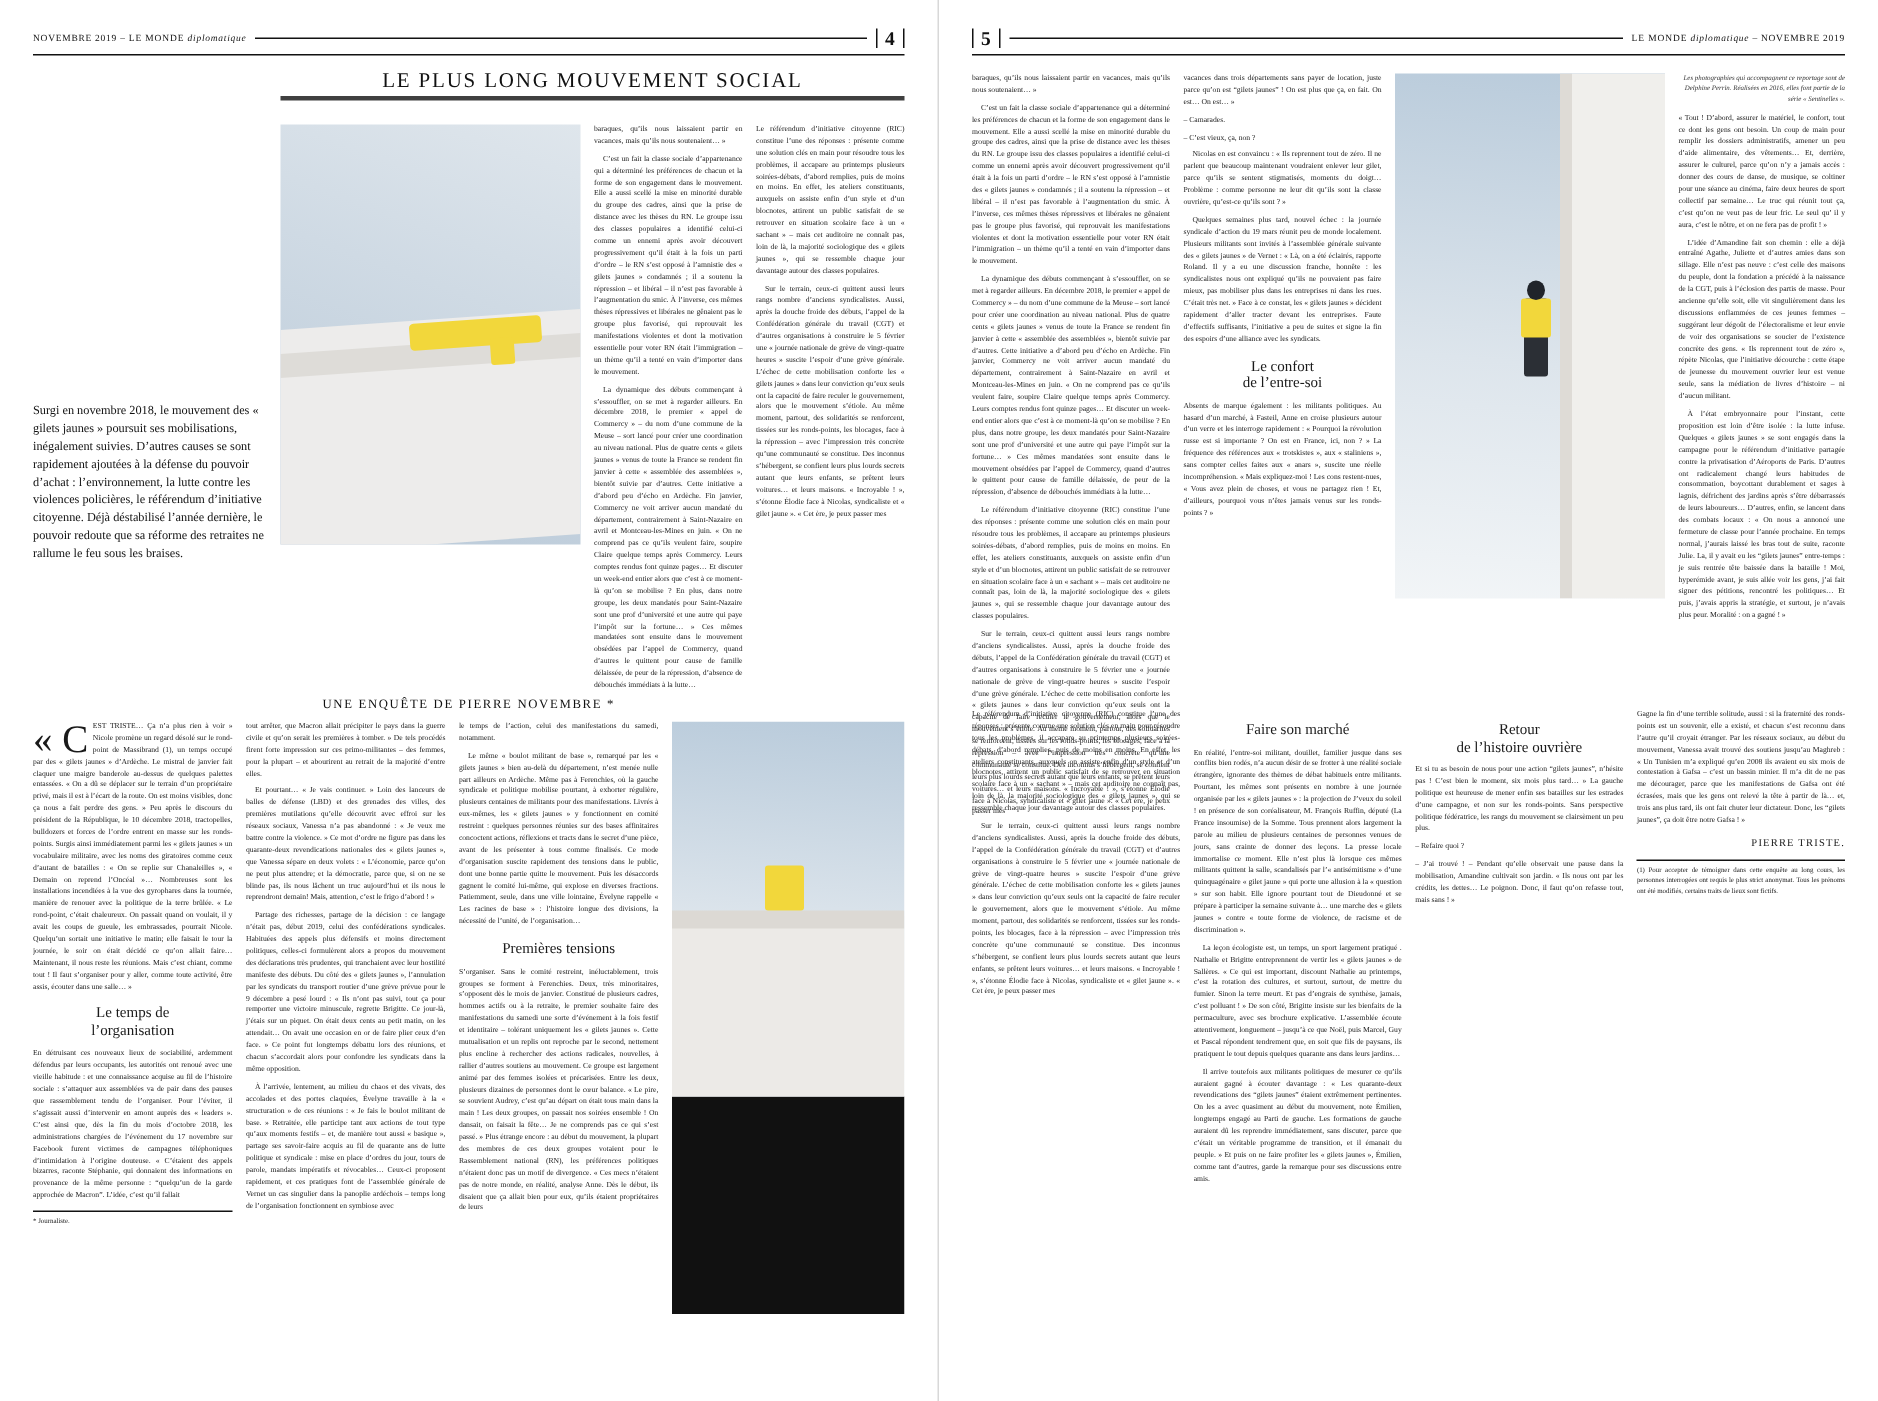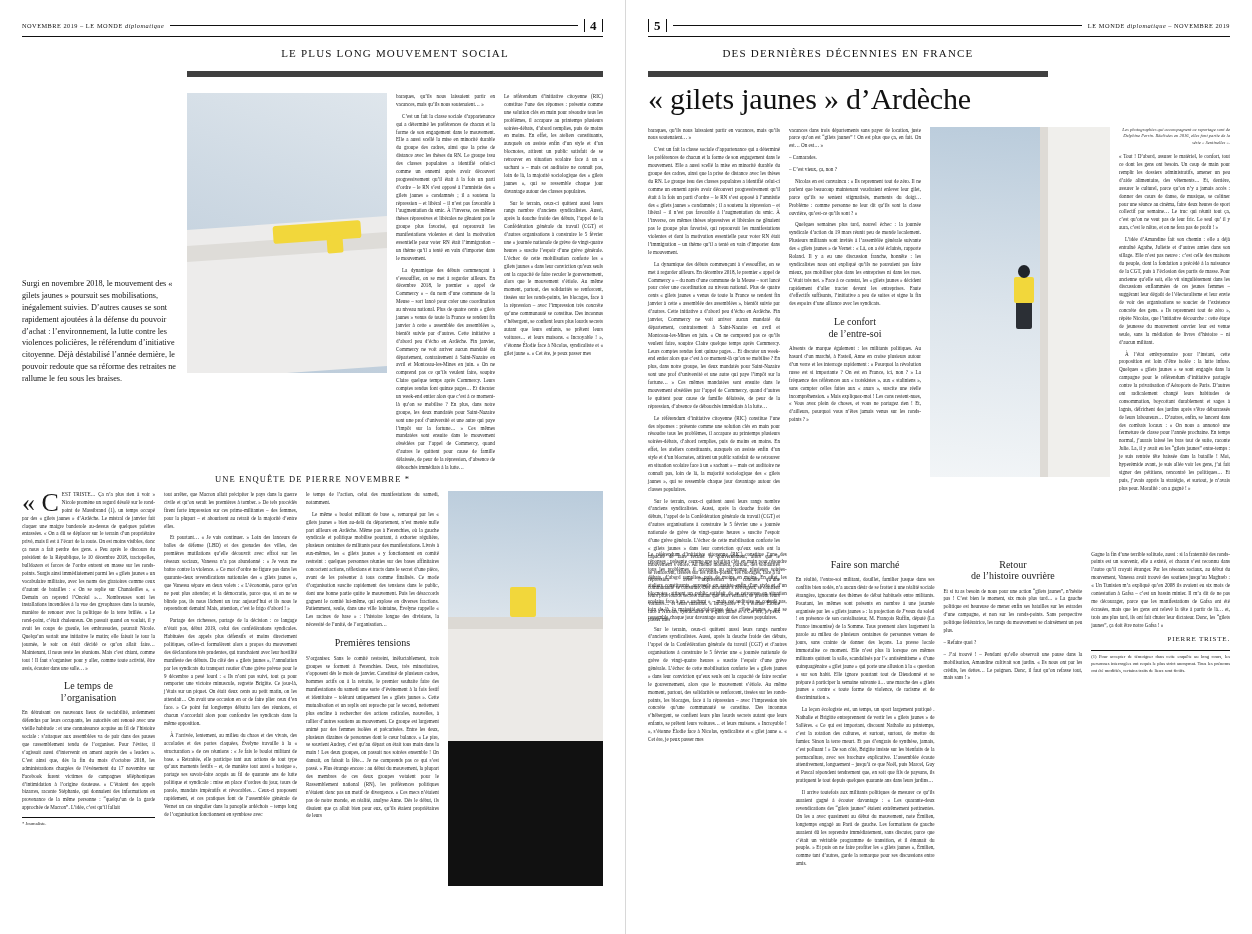--- a/index.html
+++ b/index.html
@@ -38,25 +38,25 @@
     line-height:1;
   }
   .runhead.left-head .folio{border-left:1px solid #111;border-right:1px solid #111;}
   .runhead.right-head .folio{border-left:1px solid #111;border-right:1px solid #111;}
   .runhead .em{font-style:italic;text-transform:none;}
   .topline{border-top:1px solid #111;margin-top:4px;}
   
   .kicker{
     text-align:center;
     font-variant:small-caps;
-    font-size:11px;
+    font-size:14px;
     letter-spacing:1.2px;
     color:#111;
-    border-bottom:6px solid #404040;
-    padding-bottom:12px;
+    border-bottom:3px solid #404040;
+    padding-bottom:1px;
     margin-bottom:6px;
   }
   .headline{
     font-size:30px;
     line-height:1.05;
     text-align:right;
     font-weight:normal;
     letter-spacing:-.2px;
   }
   .headline.rightpage{text-align:left;}
@@ -247,24 +247,20 @@
 
     <div class="runhead right-head">
       <span class="folio">5</span>
       <span class="rule"></span>
       <span style="font-size:6.3px;">
         <span style="font-variant:small-caps;letter-spacing:.6px;">Le Monde</span> <span class="em">diplomatique</span> – <span>NOVEMBRE 2019</span>
       </span>
     </div>
     <div class="topline"></div>
 
-    <div style="margin-top:10px;width:400px;">
-      <div class="kicker">DES DERNIÈRES DÉCENNIES EN FRANCE</div>
-      <div class="headline rightpage">« gilets jaunes » d’Ardèche</div>
-    </div>
 
     <div style="display:flex;gap:9px;margin-top:12px;height:420px;">
       <div class="col" style="width:132px;">
         <p class="nind">baraques, qu’ils nous laissaient partir en vacances, mais qu’ils nous soutenaient… »</p>
         <p>C’est un fait la classe sociale d’appartenance qui a déterminé les préférences de chacun et la forme de son engagement dans le mouvement. Elle a aussi scellé la mise en minorité durable du groupe des cadres, ainsi que la prise de distance avec les thèses du RN. Le groupe issu des classes populaires a identifié celui-ci comme un ennemi après avoir découvert progressivement qu’il était à la fois un parti d’ordre – le RN s’est opposé à l’amnistie des « gilets jaunes » condamnés ; il a soutenu la répression – et libéral – il n’est pas favorable à l’augmentation du smic. À l’inverse, ces mêmes thèses répressives et libérales ne gênaient pas le groupe plus favorisé, qui reprouvait les manifestations violentes et dont la motivation essentielle pour voter RN était l’immigration – un thème qu’il a tenté en vain d’importer dans le mouvement.</p>
         <p>La dynamique des débuts commençant à s’essouffler, on se met à regarder ailleurs. En décembre 2018, le premier « appel de Commercy » – du nom d’une commune de la Meuse – sort lancé pour créer une coordination au niveau national. Plus de quatre cents « gilets jaunes » venus de toute la France se rendent fin janvier à cette « assemblée des assemblées », bientôt suivie par d’autres. Cette initiative a d’abord peu d’écho en Ardèche. Fin janvier, Commercy ne voit arriver aucun mandaté du département, contrairement à Saint-Nazaire en avril et Montceau-les-Mines en juin. « On ne comprend pas ce qu’ils veulent faire, soupire Claire quelque temps après Commercy. Leurs comptes rendus font quinze pages… Et discuter un week-end entier alors que c’est à ce moment-là qu’on se mobilise ? En plus, dans notre groupe, les deux mandatés pour Saint-Nazaire sont une prof d’université et une autre qui paye l’impôt sur la fortune… » Ces mêmes mandatées sont ensuite dans le mouvement obsédées par l’appel de Commercy, quand d’autres le quittent pour cause de famille délaissée, de peur de la répression, d’absence de débouchés immédiats à la lutte…</p>
         <p>Le référendum d’initiative citoyenne (RIC) constitue l’une des réponses : présente comme une solution clés en main pour résoudre tous les problèmes, il accapare au printemps plusieurs soirées-débats, d’abord remplies, puis de moins en moins. En effet, les ateliers constituants, auxquels on assiste enfin d’un style et d’un blocnotes, attirent un public satisfait de se retrouver en situation scolaire face à un « sachant » – mais cet auditoire ne connaît pas, loin de là, la majorité sociologique des « gilets jaunes », qui se ressemble chaque jour davantage autour des classes populaires.</p>
         <p>Sur le terrain, ceux-ci quittent aussi leurs rangs nombre d’anciens syndicalistes. Aussi, après la douche froide des débuts, l’appel de la Confédération générale du travail (CGT) et d’autres organisations à construire le 5 février une « journée nationale de grève de vingt-quatre heures » suscite l’espoir d’une grève générale. L’échec de cette mobilisation conforte les « gilets jaunes » dans leur conviction qu’eux seuls ont la capacité de faire reculer le gouvernement, alors que le mouvement s’étiole. Au même moment, partout, des solidarités se renforcent, tissées sur les ronds-points, les blocages, face à la répression – avec l’impression très concrète qu’une communauté se constitue. Des inconnus s’hébergent, se confient leurs plus lourds secrets autant que leurs enfants, se prêtent leurs voitures… et leurs maisons. « Incroyable ! », s’étonne Élodie face à Nicolas, syndicaliste et « gilet jaune ». « Cet ère, je peux passer mes</p>
       </div>
 

